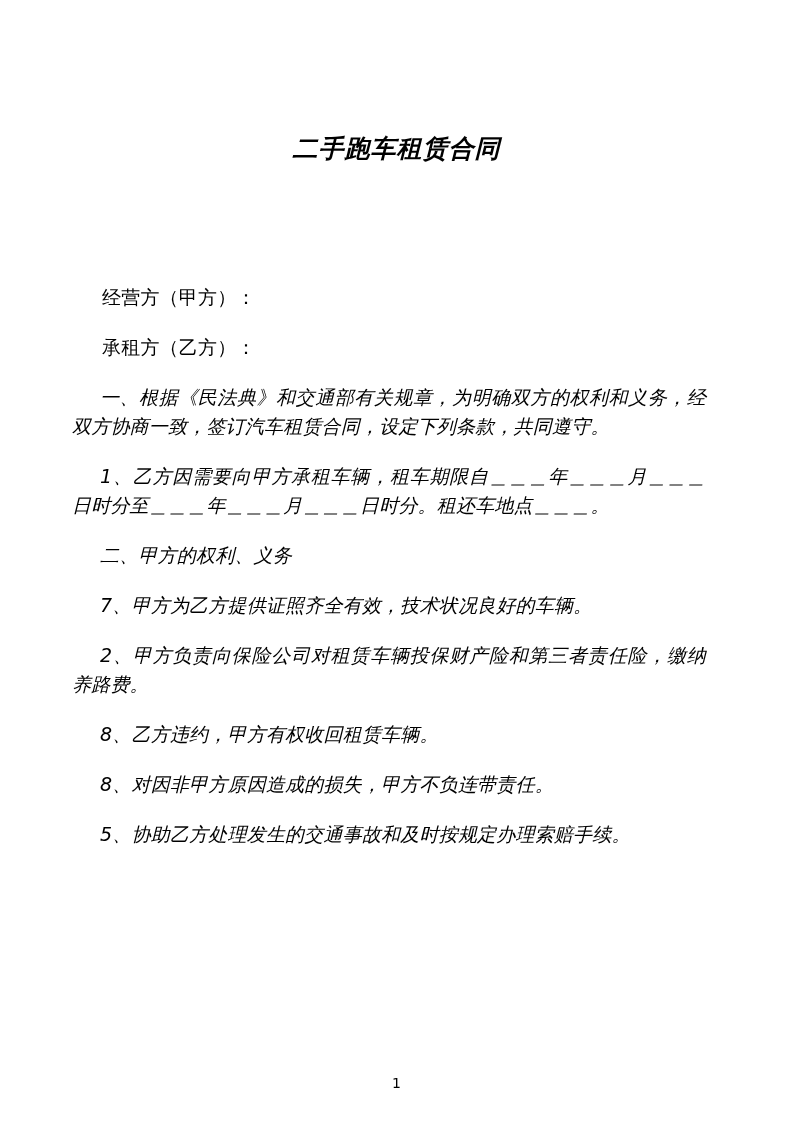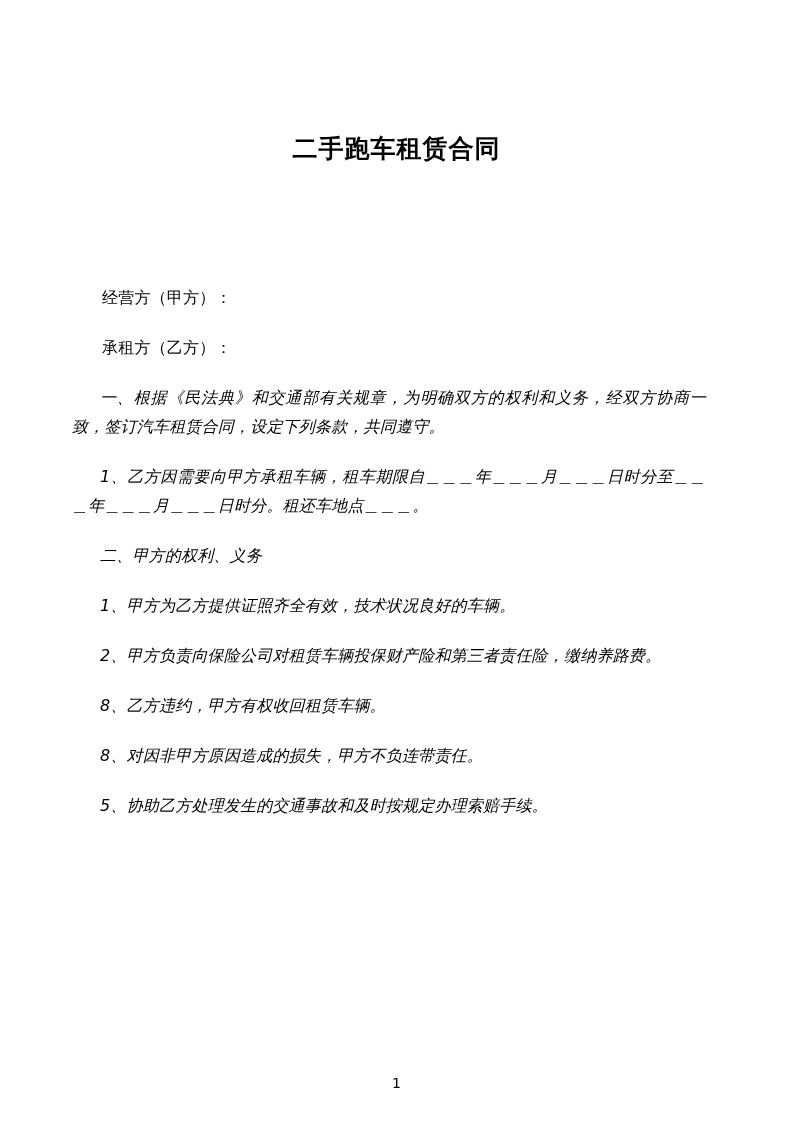--- a/index.html
+++ b/index.html
@@ -22,29 +22,30 @@
   .doc-title {
     position: absolute;
     top: 132px;
     left: 0;
     width: 793px;
     text-align: center;
     font-size: 25px;
     font-weight: bold;
     letter-spacing: 1px;
     line-height: 34px;
+    font-style: italic;
   }
   .body-block {
     position: absolute;
     top: 283px;
     left: 72px;
     width: 650px;
   }
   .para {
-    font-size: 16px;
+    font-size: 19px;
     line-height: 29px;
     margin: 0 16px 21px 0;
     text-align: justify;
     text-justify: inter-ideograph;
     letter-spacing: 0.2px;
   }
   .indent-1 {
     text-indent: 30px;
   }
   .indent-2 {
@@ -67,21 +68,21 @@
 <div class="page">
 
   <div class="doc-title">二手跑车租赁合同</div>
 
   <div class="body-block">
     <p class="para indent-1">经营方（甲方）：</p>
     <p class="para indent-1">承租方（乙方）：</p>
     <p class="para indent-2">一、根据《民法典》和交通部有关规章，为明确双方的权利和义务，经双方协商一致，签订汽车租赁合同，设定下列条款，共同遵守。</p>
     <p class="para indent-2">1、乙方因需要向甲方承租车辆，租车期限自＿＿＿年＿＿＿月＿＿＿日时分至＿＿＿年＿＿＿月＿＿＿日时分。租还车地点＿＿＿。</p>
     <p class="para indent-2">二、甲方的权利、义务</p>
-    <p class="para indent-2">1、甲方为乙方提供证照齐全有效，技术状况良好的车辆。</p>
+    <p class="para indent-2">7、甲方为乙方提供证照齐全有效，技术状况良好的车辆。</p>
     <p class="para indent-2">2、甲方负责向保险公司对租赁车辆投保财产险和第三者责任险，缴纳养路费。</p>
     <p class="para indent-2">8、乙方违约，甲方有权收回租赁车辆。</p>
     <p class="para indent-2">8、对因非甲方原因造成的损失，甲方不负连带责任。</p>
     <p class="para indent-2">5、协助乙方处理发生的交通事故和及时按规定办理索赔手续。</p>
   </div>
 
   <div class="page-number">1</div>
 
 </div>
 

